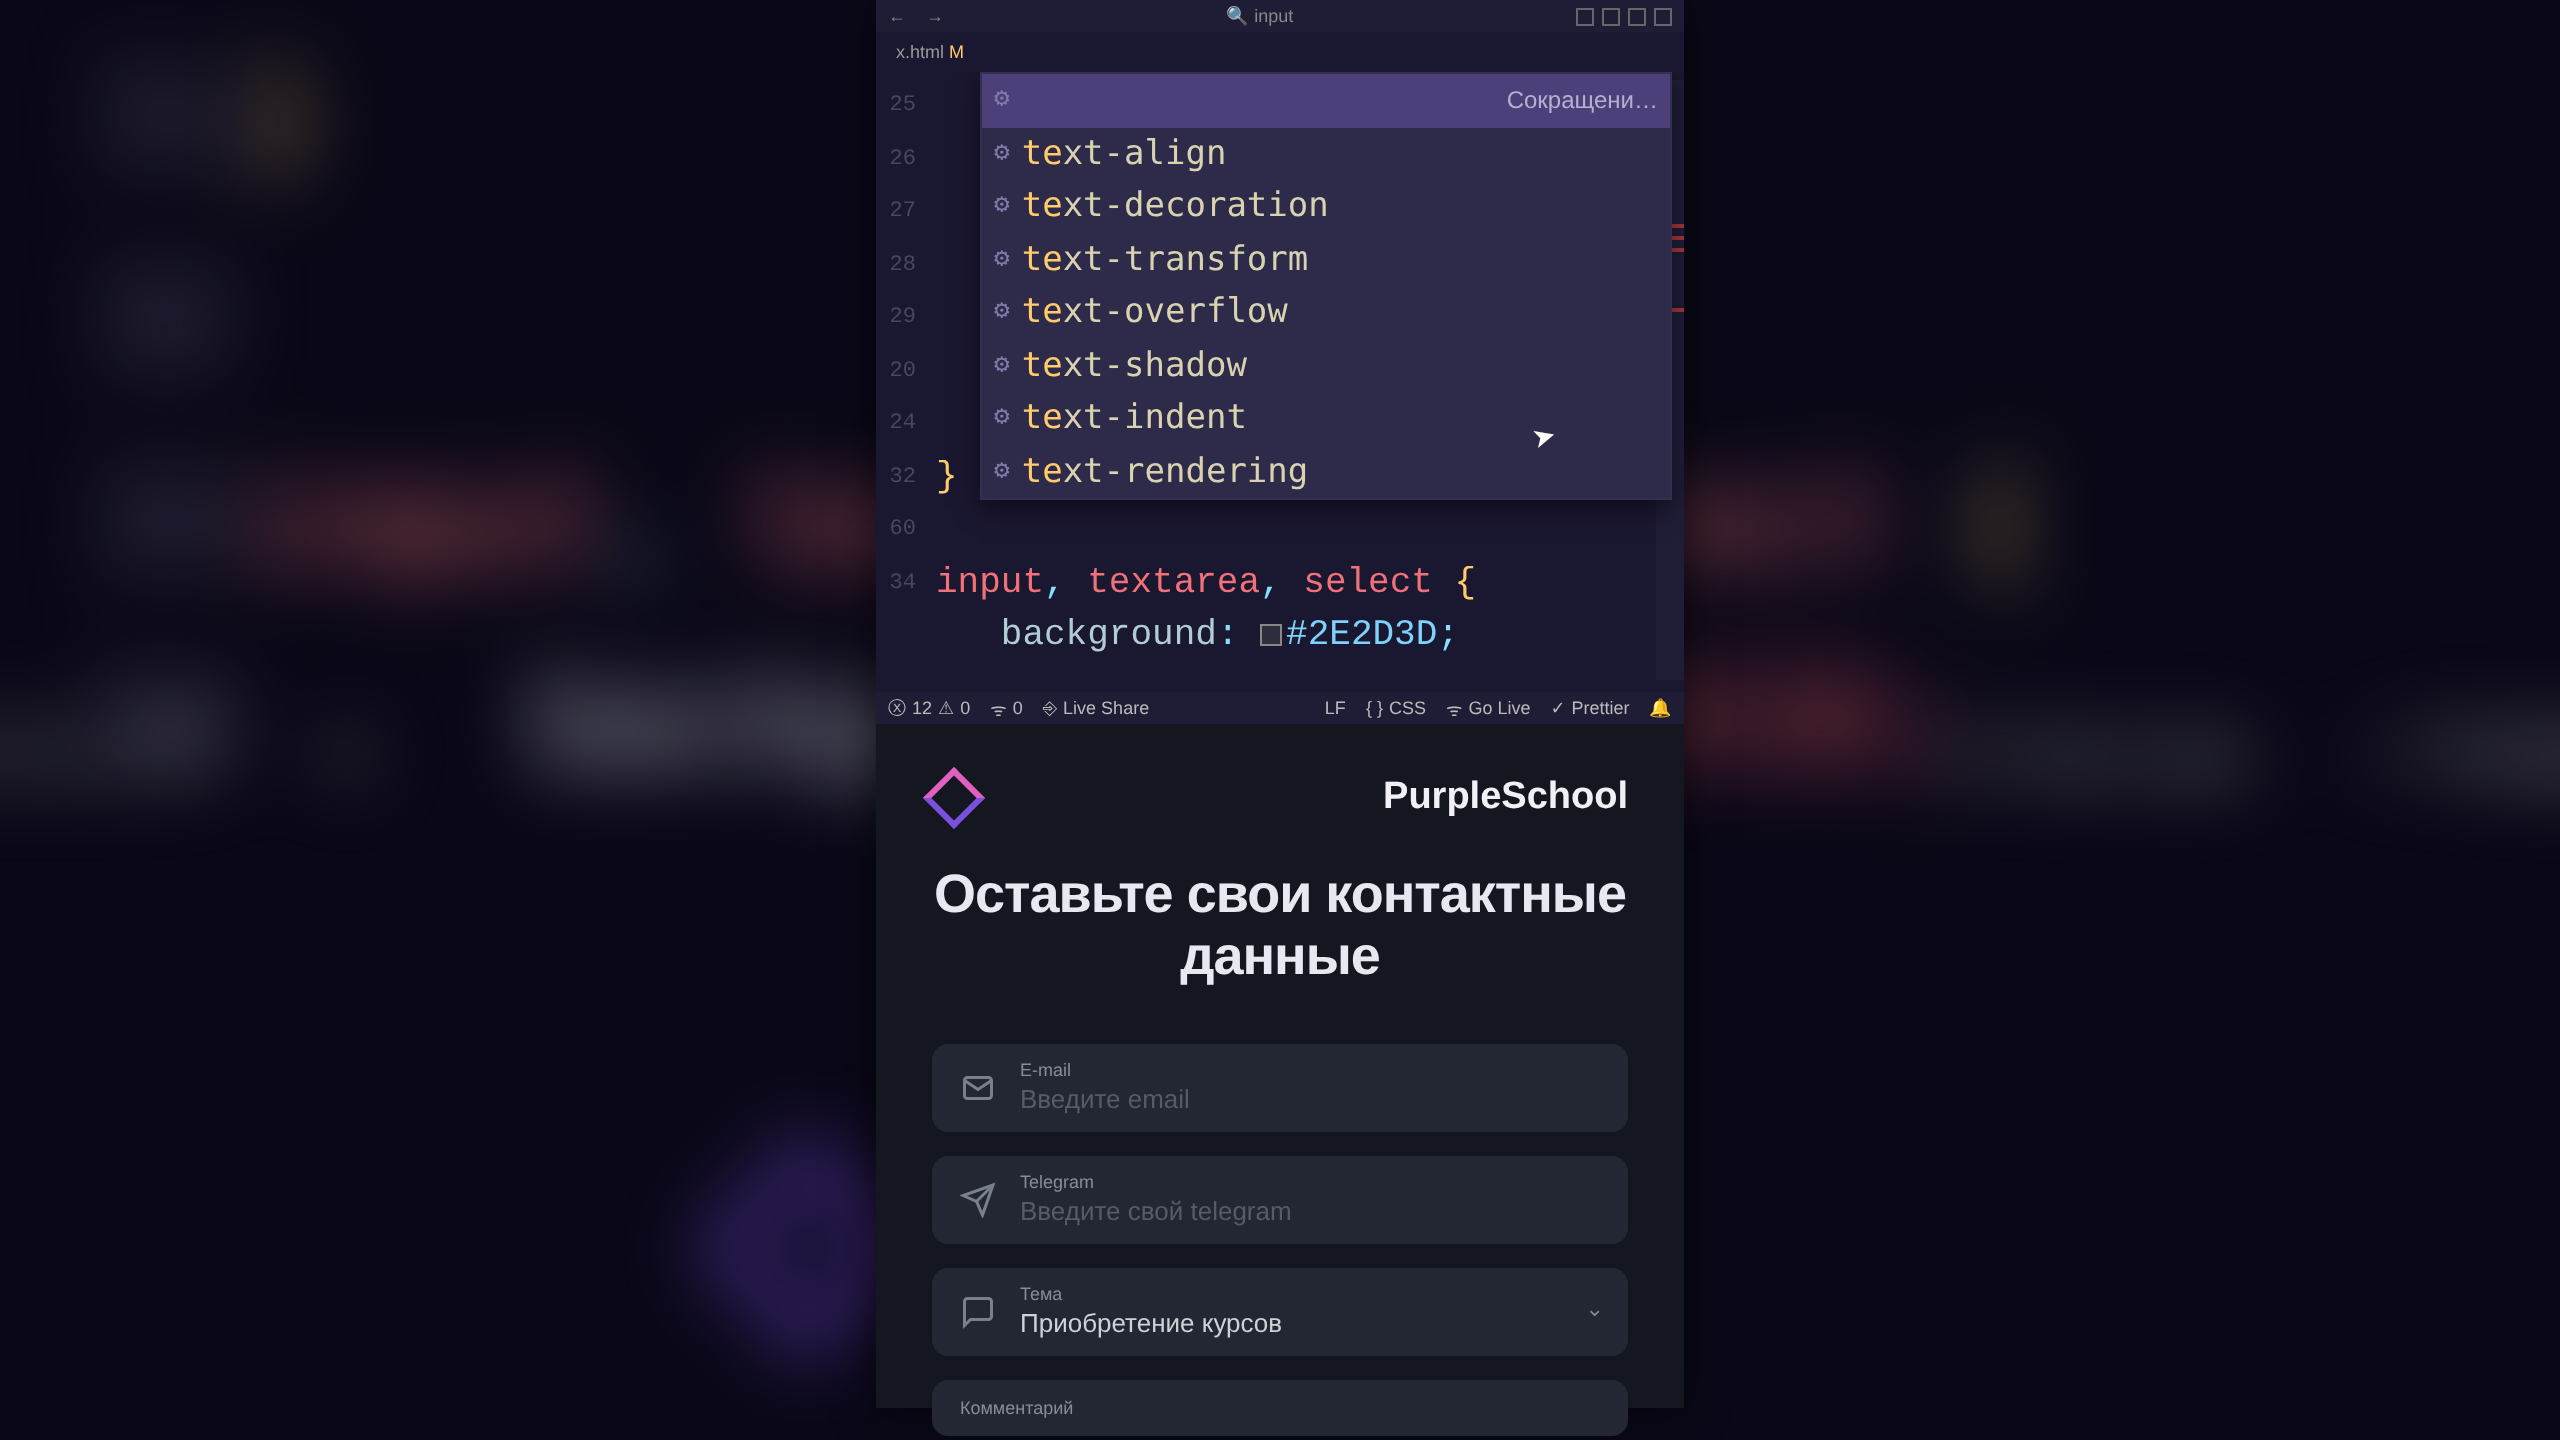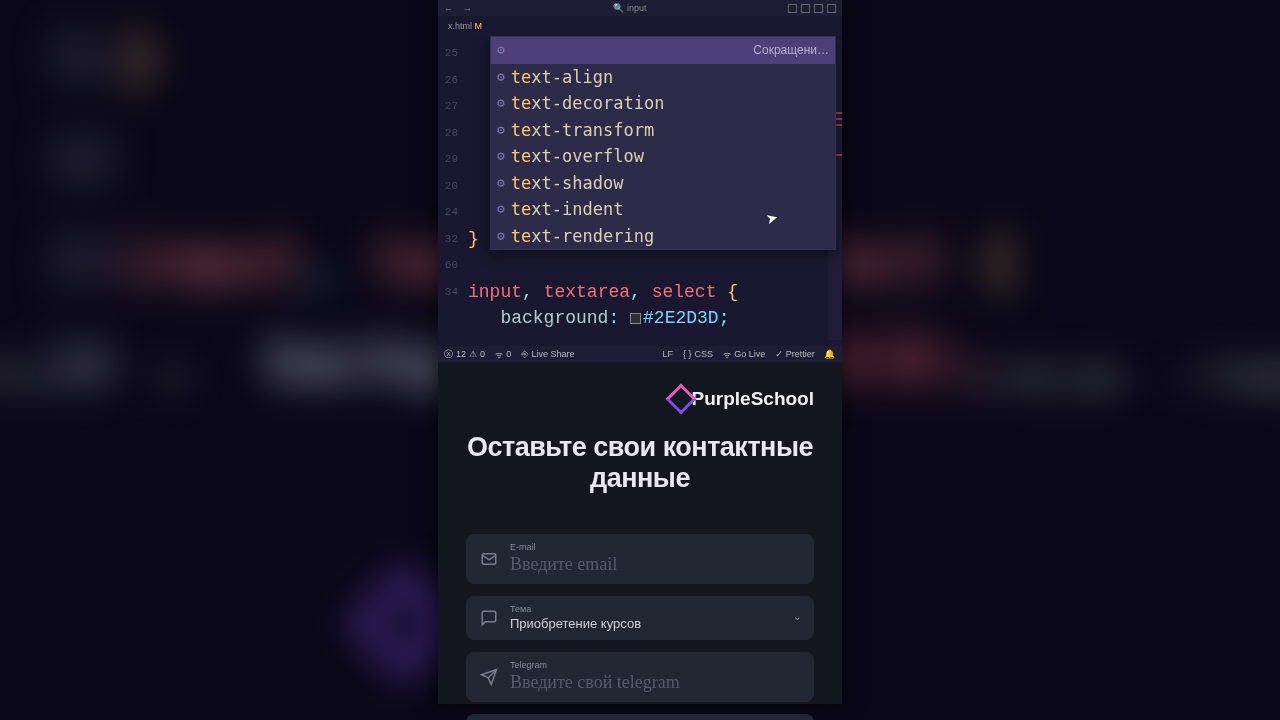--- a/index.html
+++ b/index.html
@@ -140,43 +140,43 @@
   }
   .statusbar .grp { display:flex; align-items:center; gap:3px; }
 
   
   .preview {
     background: #141720;
     height: 342px;
     padding: 26px 28px 0 28px;
     color: #e8e8f0;
   }
-  .logo { display:flex; align-items:center; justify-content:flex-end; margin-bottom: 22px;}
+  .logo { display:flex; align-items:center; justify-content:space-between; margin-bottom: 22px;}
   .logo-mark {
     width: 22px; height: 22px;
     transform: rotate(45deg);
     border: 3px solid #7b4fe0;
     border-left-color: #e060c0;
     border-top-color: #e060c0;
   }
   .logo-text { font-size: 19px; font-weight: 700; color: #f0f0f5; }
-  .headline { font-size: 27px; font-weight: 800; text-align:center; line-height: 1.15; margin-bottom: 40px; letter-spacing: -0.5px;}
+  .headline { font-size: 27px; font-weight: 800; text-align:center; line-height: 1.15; margin-bottom: 28px; letter-spacing: -0.5px;}
   .field {
     background: #232733; border-radius: 8px;
     padding: 9px 14px; margin-bottom: 12px;
     display: flex; align-items: center; gap: 12px;
     position: relative;
   }
   .field .ficon { width: 18px; height: 18px; color: #7a7f8e; flex-shrink: 0; }
   .field-body { flex: 1; display:flex; flex-direction:column; }
   .field-label { font-size: 9px; color: #888c9a; line-height: 1; }
   .field-input {
     background: transparent; border: none; outline: none;
-    color: #d0d0d8; font-size: 18px; padding-top: 2px;
-    font-family: Liberation Serif, serif; width: 100%;
+    color: #d0d0d8; font-size: 13px; padding-top: 2px;
+    font-family: Liberation Sans, sans-serif; width: 100%;
   }
   .field-input::placeholder { color: #565a6a; }
   .field-value { font-size: 13px; color: #d0d0d8; padding-top:2px;}
   .field .chev { position:absolute; right:12px; top:14px; color:#888; font-size:11px;}
   .comment-field {
     background: #232733; border-radius: 8px;
     padding: 9px 14px; font-size: 9px; color: #888c9a;
   }
 
   .cursor-pointer {
@@ -322,39 +322,39 @@
           <path d="M3 7l9 6 9-6"></path>
         </svg>
       <div class="field-body">
         <span class="field-label">E-mail</span>
         <input class="field-input" placeholder="Введите email" style="">
       </div>
     </div>
 
     <div class="field">
       <svg class="ficon" viewBox="0 0 24 24" fill="none" stroke="currentColor" stroke-width="2">
-          <path d="M21 15a2 2 0 0 1-2 2H7l-4 4V5a2 2 0 0 1 2-2h14a2 2 0 0 1 2 2z"></path>
-        </svg>
-      <div class="field-body">
-        <span class="field-label">Тема</span>
-        <span class="field-value">Приобретение курсов</span>
-      </div>
-      <span class="chev">⌄</span>
-    </div>
-
-    <div class="field">
-      <svg class="ficon" viewBox="0 0 24 24" fill="none" stroke="currentColor" stroke-width="2">
           <path d="M22 2L11 13"></path>
           <path d="M22 2l-7 20-4-9-9-4 20-7z"></path>
         </svg>
       <div class="field-body">
         <span class="field-label">Telegram</span>
         <input class="field-input" placeholder="Введите свой telegram" style="">
       </div>
     </div>
 
+    <div class="field">
+      <svg class="ficon" viewBox="0 0 24 24" fill="none" stroke="currentColor" stroke-width="2">
+          <path d="M21 15a2 2 0 0 1-2 2H7l-4 4V5a2 2 0 0 1 2-2h14a2 2 0 0 1 2 2z"></path>
+        </svg>
+      <div class="field-body">
+        <span class="field-label">Тема</span>
+        <span class="field-value">Приобретение курсов</span>
+      </div>
+      <span class="chev">⌄</span>
+    </div>
+
     <div class="comment-field">
       <span>Комментарий</span>
     </div>
   </div>
 </div>
 
 <div class="cursor-pointer" style="left:766px; top:210px;">➤</div>
 
 </body></html>

